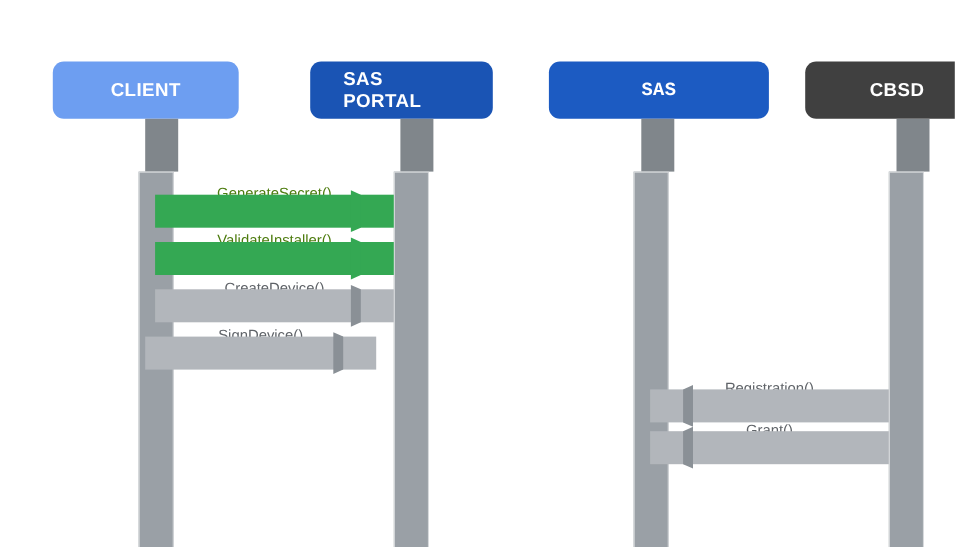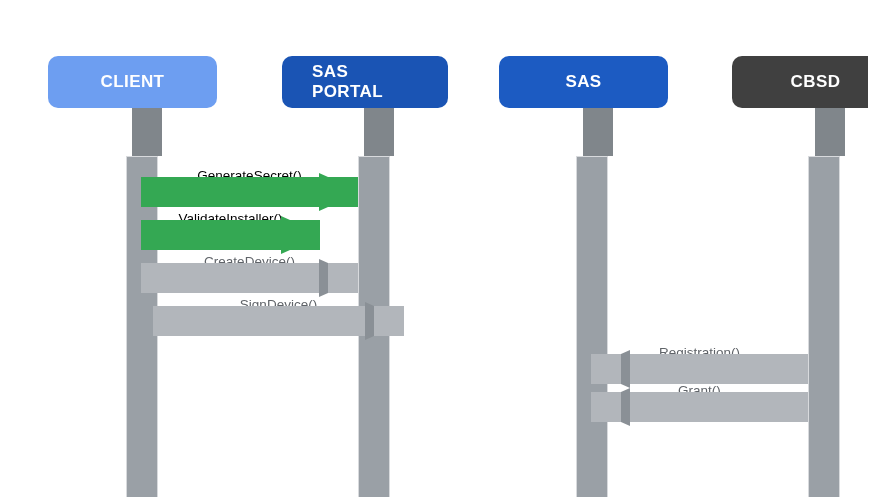--- a/index.html
+++ b/index.html
@@ -23,21 +23,21 @@
     display: flex;
     align-items: center;
     justify-content: center;
     color: #ffffff;
     font-size: 17px;
     font-weight: bold;
     letter-spacing: 0.4px;
   }
   .actor-client     { left: 18px;  width: 169px; background: #6D9EF1; }
   .actor-sas-portal { left: 252px; width: 166px; background: #1A54B4; justify-content: center; }
-  .actor-sas        { left: 469px; width: 169px; background: #1C5BC2; }
+  .actor-sas        { left: 469px; width: 200px; background: #1C5BC2; font-family: Liberation Mono, monospace; }
   .actor-cbsd       { left: 702px; width: 167px; background: #404040; }
 
   
   .lifeline {
     position: absolute;
     top: 78px;
     height: 48px;
     width: 1px;
     background: #80868B;
   }
@@ -83,33 +83,33 @@
     position: absolute;
     bottom: -4px;
     width: 0;
     height: 0;
     border-top: 4.5px solid transparent;
     border-bottom: 4.5px solid transparent;
   }
   .msg.dir-right .head { right: 0; border-left: 9px solid; }
   .msg.dir-left  .head { left: 0;  border-right: 9px solid; }
 
-  .msg.green .label { color: #000000; }
+  .msg.green .label { color: #4d7c0f; }
   .msg.green .line  { background: #34A853; }
   .msg.green .head  { border-left-color: #34A853; border-right-color: #34A853; }
 
   .msg.gray .label { color: #5F6368; margin-top: 36px; }
   .msg.gray .line  { background: #B2B6BB; }
   .msg.gray .head  { border-left-color: #8A9096; border-right-color: #8A9096; }
 
   
   .msg-0 { left: 111px; width: 217px; top: 147px; }
-  .msg-1 { left: 111px; width: 179px; top: 190px; }
+  .msg-1 { left: 111px; width: 217px; top: 190px; }
   .msg-2 { left: 111px; width: 217px; top: 233px; }
-  .msg-3 { left: 123px; width: 251px; top: 276px; }
+  .msg-3 { left: 102px; width: 210px; top: 276px; }
   .msg-4 { left: 561px; width: 217px; top: 324px; }
   .msg-5 { left: 561px; width: 217px; top: 362px; }
 </style>
 </head>
 <body>
 
 <div class="canvas">
 
   <div class="actor actor-client">
     <span>CLIENT</span>

